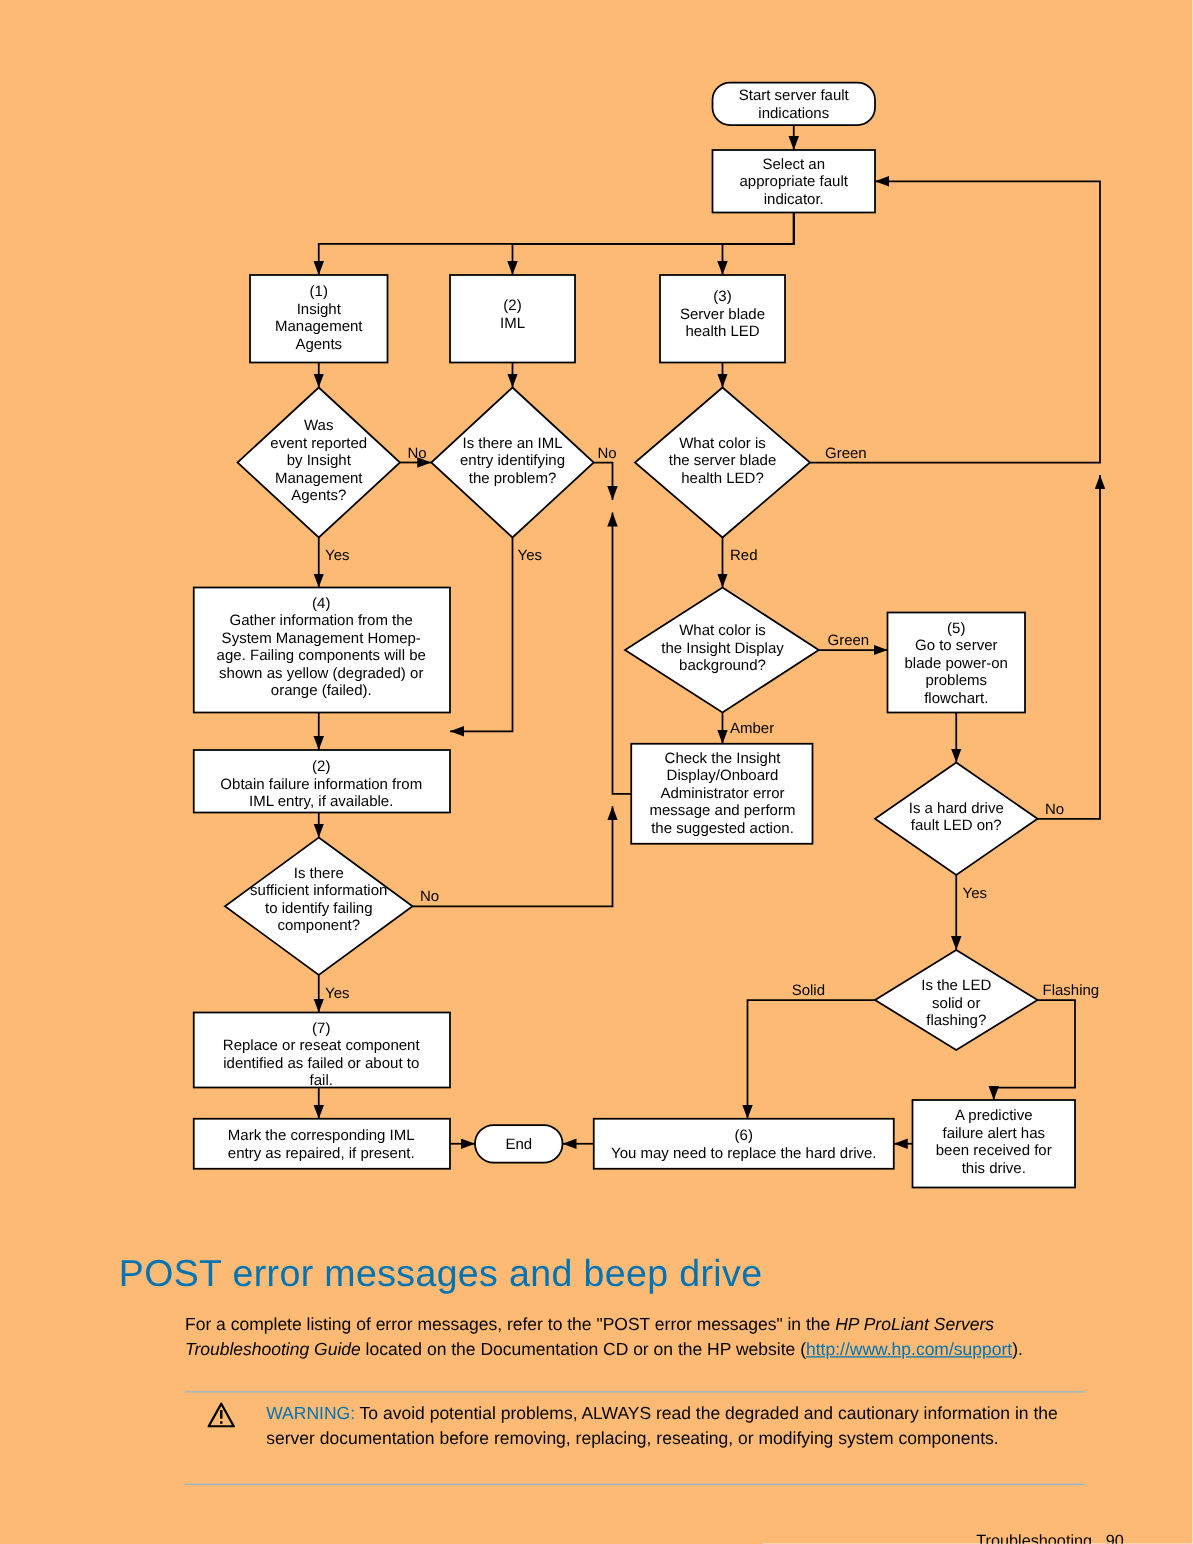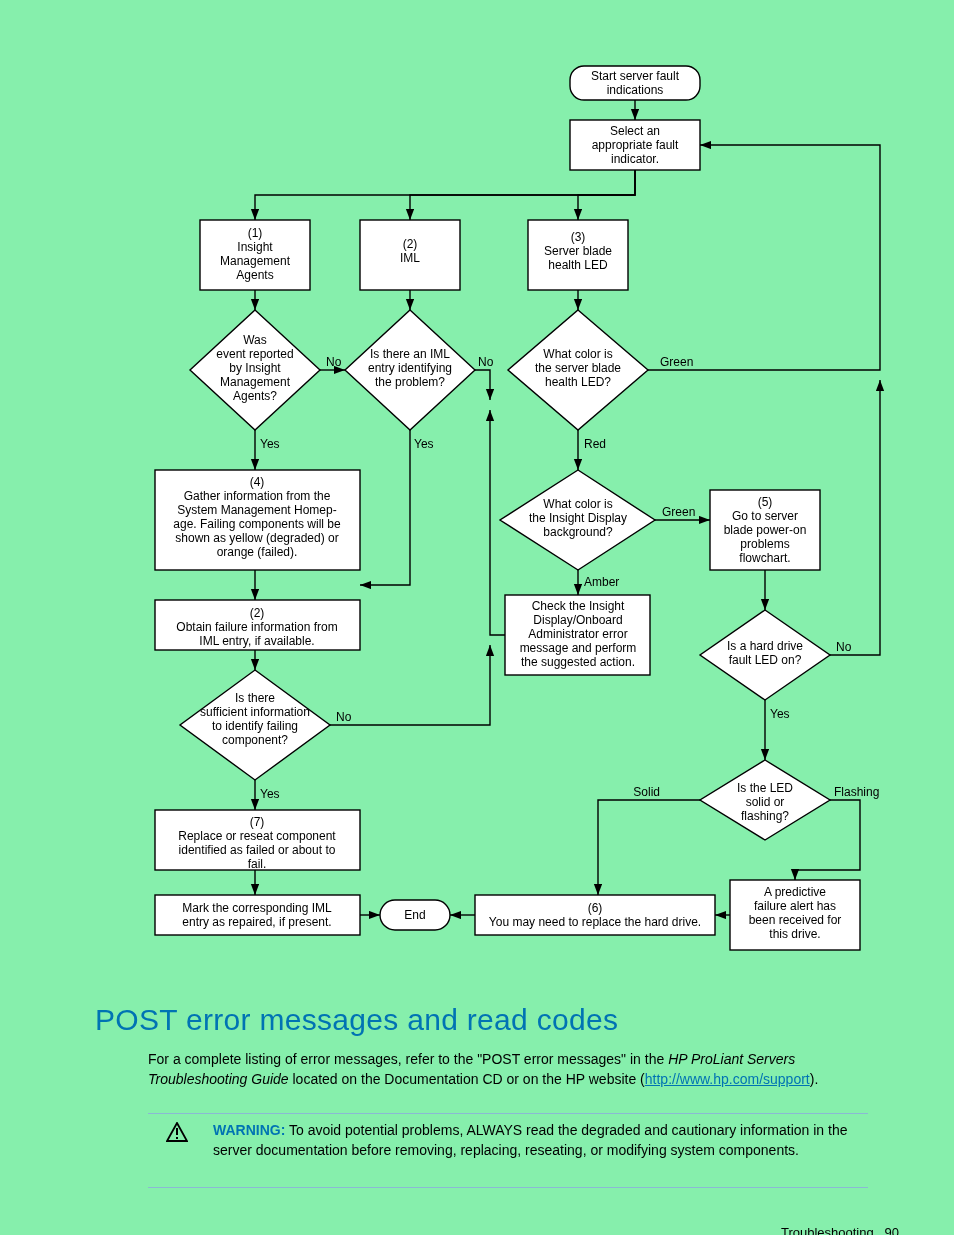--- a/index.html
+++ b/index.html
@@ -1,27 +1,27 @@
 <!DOCTYPE html>
 <html><head>
 <meta charset="utf-8">
 <style>
   html,body{margin:0;padding:0;background:#fff;color:#000;font-family:Arial,Helvetica,sans-serif}
-  .page{width:954px;height:1235px;position:relative;margin:0 auto;background:#86efac}
+  .page{width:954px;height:1235px;position:relative;margin:0 auto;background:#fdba74}
   svg{position:absolute;left:0;top:0}
   .node-text{font-size:12px;font-family:Arial,Helvetica,sans-serif;text-anchor:middle}
   .edge-label{font-size:12px;font-family:Arial,Helvetica,sans-serif}
   .heading{position:absolute;left:95px;top:1003px;color:#0073b3;font-size:30px;font-weight:400;letter-spacing:0.3px}
   .bodytext{position:absolute;left:148px;top:1049px;width:720px;font-size:14px;line-height:1.45;color:#000}
   .bodytext .italic{font-style:italic}
   .bodytext a{color:#0073b3;text-decoration:underline}
   .warnbox{position:absolute;left:168px;top:1120px;width:700px}
   .warnicon{position:absolute;left:-2px;top:2px}
   .warntext{margin-left:45px;font-size:14px;line-height:1.45;color:#000}
-  .warntext .warnlabel{color:#0073b3;font-weight:700}
+  .warntext .warnlabel{color:#0073b3;font-weight:400}
   .hr{position:absolute;left:148px;width:720px;height:1px;background:#8bb8d4}
   .footer{position:absolute;right:55px;top:1225px;font-size:13px;color:#000}
 </style>
 </head>
 <body>
 <div class="page">
 
 <svg width="954" height="1000" viewBox="0 0 954 1000">
   <defs>
     <marker id="ah" markerWidth="10" markerHeight="10" refX="8" refY="3" orient="auto">
@@ -229,21 +229,21 @@
     <text x="584" y="586" text-anchor="start">Amber</text>
     <text x="836" y="651">No</text>
     <text x="770" y="718" text-anchor="start">Yes</text>
     <text x="336" y="721">No</text>
     <text x="260" y="798" text-anchor="start">Yes</text>
     <text x="660" y="796" text-anchor="end">Solid</text>
     <text x="834" y="796">Flashing</text>
   </g>
 </svg>
 
-<div class="heading">POST error messages and read codes</div>
+<div class="heading">POST error messages and beep drive</div>
 
 <div class="bodytext">
   <span>For a complete listing of error messages, refer to the "POST error messages" in the </span><span class="italic">HP ProLiant Servers Troubleshooting Guide</span><span> located on the Documentation CD or on the HP website (</span><a href="#">http://www.hp.com/support</a><span>).</span>
 </div>
 
 <div class="hr" style="top:1113px"></div>
 
 <div class="warnbox">
   <svg class="warnicon" width="22" height="20">
     <polygon points="11,1 21,19 1,19" fill="none" stroke="#000" stroke-width="1.8"></polygon>

